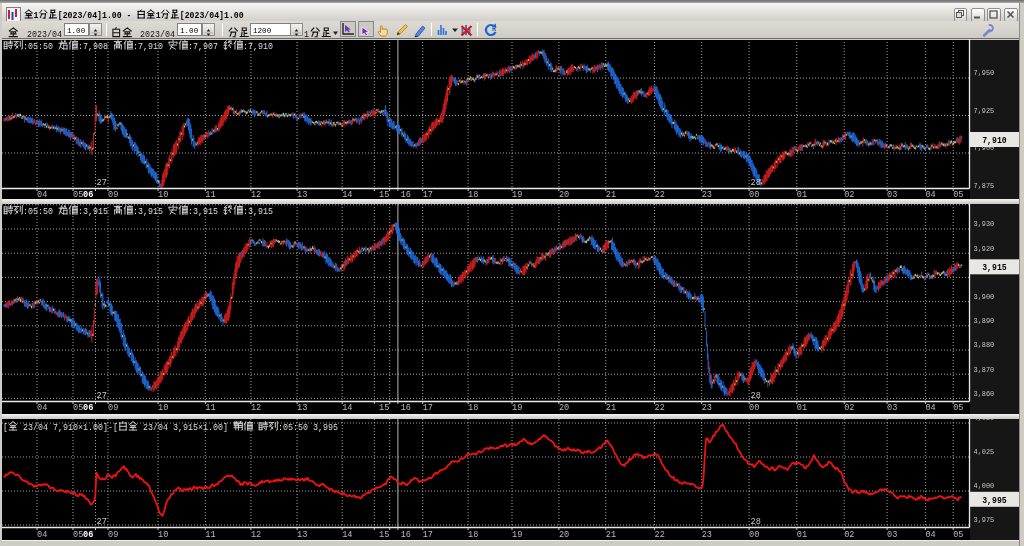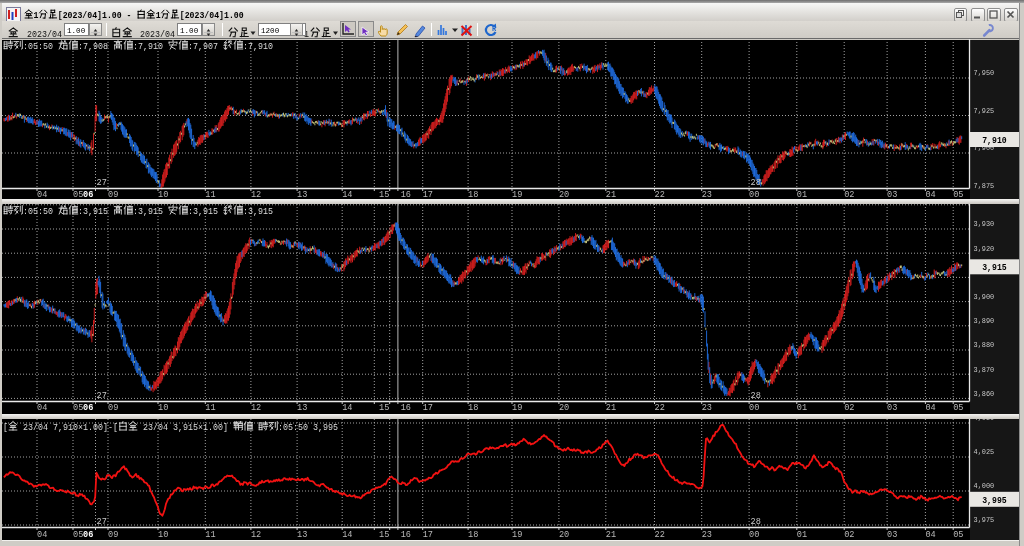--- a/index.html
+++ b/index.html
@@ -66,21 +66,21 @@
           <path d="M5.5 2l1.8 2.4h-3.6z" fill="#222"></path>
           <path d="M5.5 9l1.8-2.4h-3.6z" fill="#222"></path>
           <line x1="1" y1="5.5" x2="10" y2="5.5" stroke="#bbb" stroke-width="0.8"></line>
         </svg></div>
       <div style="position:absolute;left:177px;top:2px;width:25px;height:13px;background:#fff;border:1px solid #808080;box-sizing:border-box;font-size:7.6px;font-family:'Liberation Mono',monospace;color:#000;padding:3px 0 0 2px">1.00</div>
       <div style="position:absolute;left:202px;top:2px;width:13px;height:13px;background:linear-gradient(#f4f3f0,#d2cfc9);border:1px solid #8a8a8a;box-sizing:border-box"><svg width="11" height="11">
           <path d="M5.5 2l1.8 2.4h-3.6z" fill="#222"></path>
           <path d="M5.5 9l1.8-2.4h-3.6z" fill="#222"></path>
           <line x1="1" y1="5.5" x2="10" y2="5.5" stroke="#bbb" stroke-width="0.8"></line>
         </svg></div>
-      <div style="position:absolute;left:258px;top:2px;width:48px;height:13px;background:#fff;border:1px solid #808080;box-sizing:border-box;font-size:7.6px;font-family:'Liberation Mono',monospace;color:#000;padding:3px 0 0 2px">1200</div>
+      <div style="position:absolute;left:250px;top:2px;width:48px;height:13px;background:#fff;border:1px solid #808080;box-sizing:border-box;font-size:7.6px;font-family:'Liberation Mono',monospace;color:#000;padding:3px 0 0 2px">1200</div>
       <div style="position:absolute;left:290px;top:2px;width:13px;height:13px;background:linear-gradient(#f4f3f0,#d2cfc9);border:1px solid #8a8a8a;box-sizing:border-box"><svg width="11" height="11">
           <path d="M5.5 2l1.8 2.4h-3.6z" fill="#222"></path>
           <path d="M5.5 9l1.8-2.4h-3.6z" fill="#222"></path>
           <line x1="1" y1="5.5" x2="10" y2="5.5" stroke="#bbb" stroke-width="0.8"></line>
         </svg></div>
       <div style="position:absolute;left:106px;top:2px;width:1px;height:13px;background:#a8a49d;border-right:1px solid #fff"></div>
       <div style="position:absolute;left:222px;top:2px;width:1px;height:13px;background:#a8a49d;border-right:1px solid #fff"></div>
       <div style="position:absolute;left:352px;top:2px;width:1px;height:13px;background:#a8a49d;border-right:1px solid #fff"></div>
       <div style="position:absolute;left:431px;top:2px;width:1px;height:13px;background:#a8a49d;border-right:1px solid #fff"></div>
       <div style="position:absolute;left:477px;top:2px;width:1px;height:13px;background:#a8a49d;border-right:1px solid #fff"></div>

